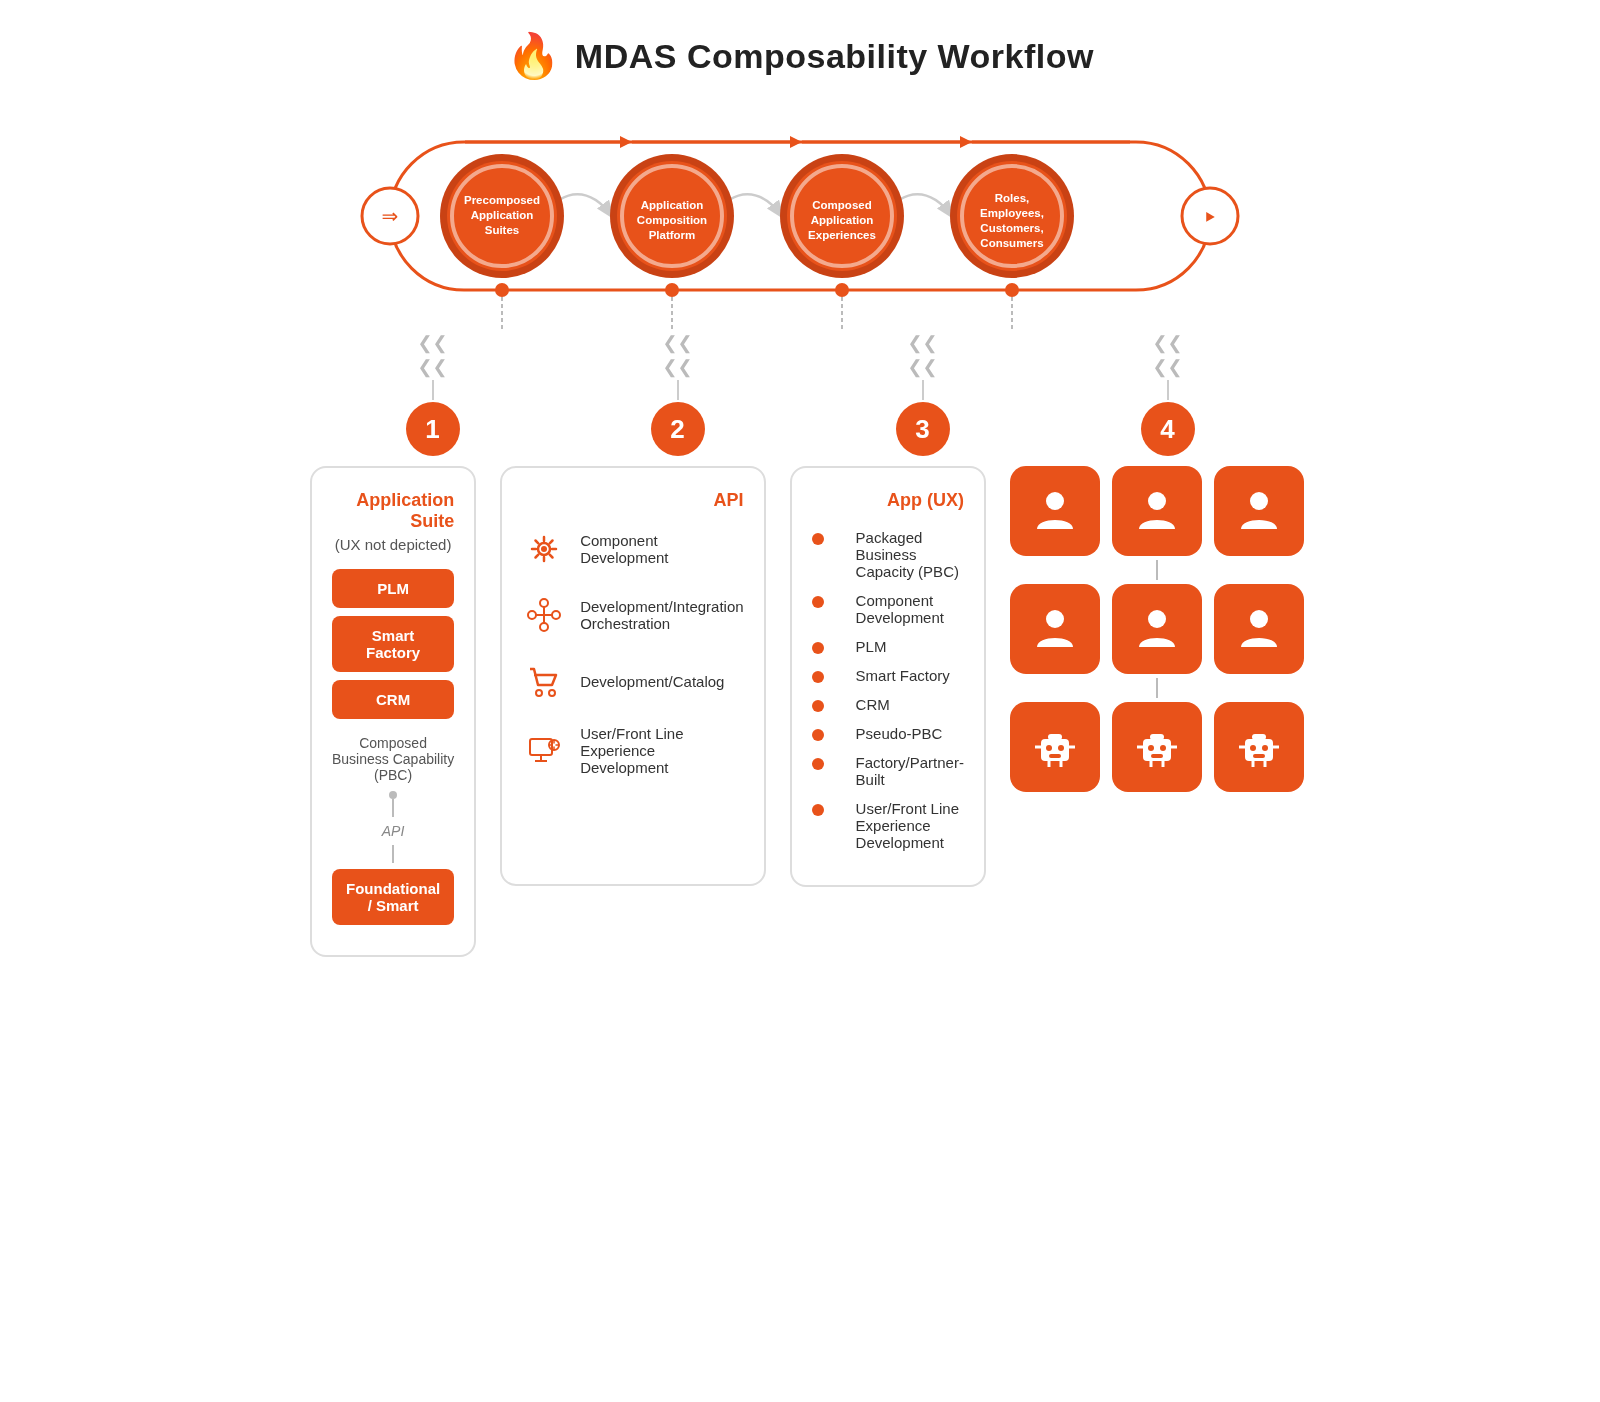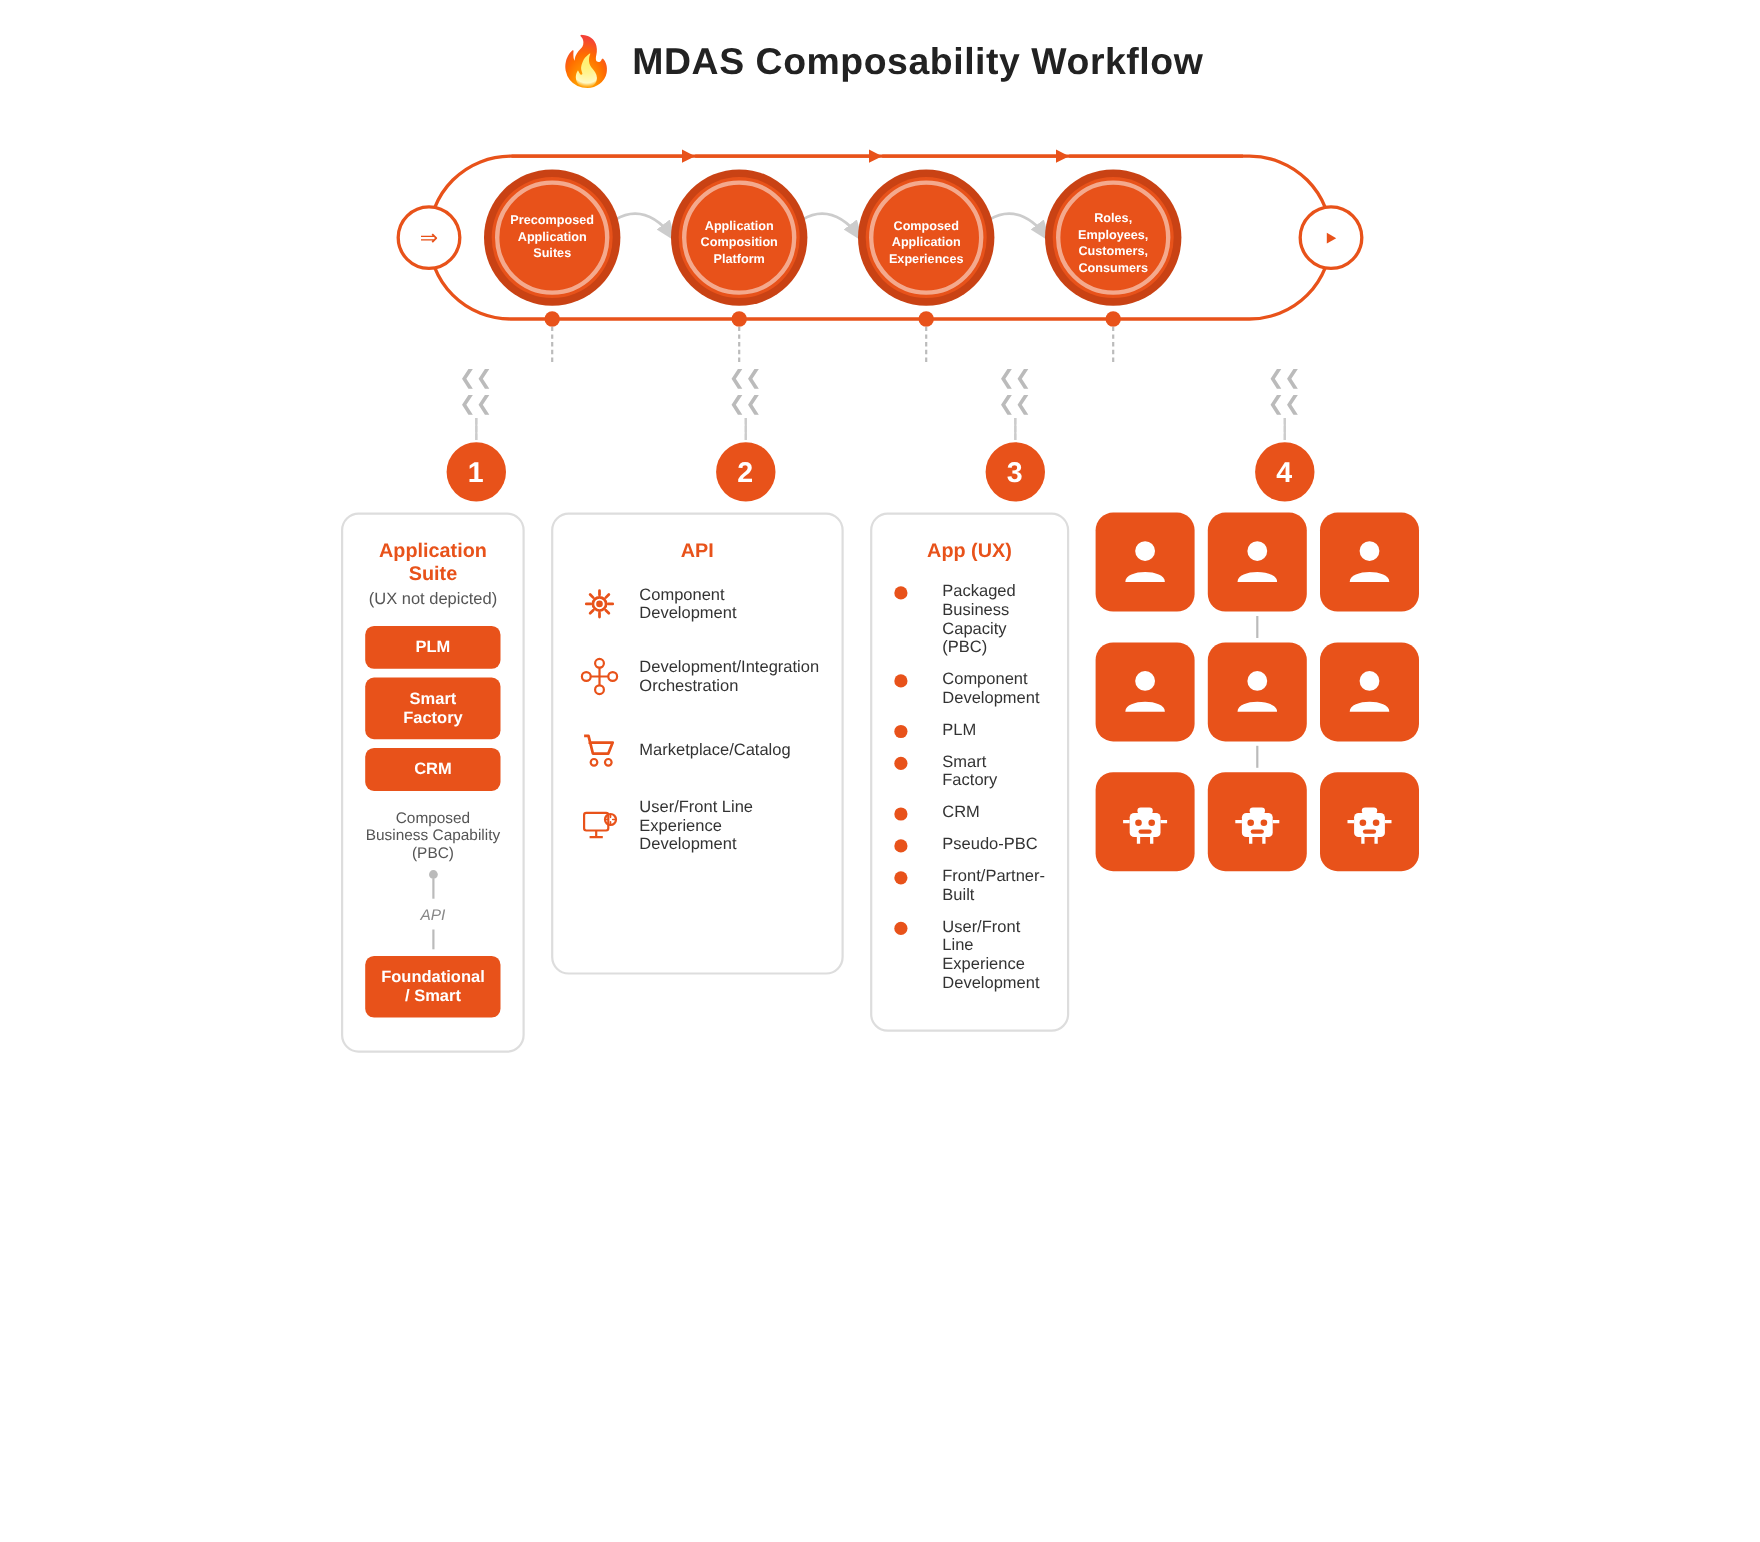--- a/index.html
+++ b/index.html
@@ -48,21 +48,21 @@
       border-radius: 16px;
       padding: 22px 20px;
       background: #fff;
       min-height: 420px;
     }
 
     .panel-title {
       color: #e8521a;
       font-size: 18px;
       font-weight: 700;
-      text-align: center;
+      text-align: right;
       margin-bottom: 4px;
     }
     .panel-subtitle {
       color: #555;
       font-size: 15px;
       text-align: center;
       margin-bottom: 16px;
     }
 
     
@@ -368,21 +368,21 @@
     </div>
 
     <div class="api-item">
       <div class="api-icon">
         <svg width="40" height="40" viewBox="0 0 40 40" fill="none">
           <circle cx="15" cy="32" r="3" stroke="#e8521a" stroke-width="2" fill="none"></circle>
           <circle cx="28" cy="32" r="3" stroke="#e8521a" stroke-width="2" fill="none"></circle>
           <polyline points="6,8 10,8 14,24 28,24 32,14 10,14" stroke="#e8521a" stroke-width="2.5" fill="none" stroke-linejoin="round"></polyline>
         </svg>
       </div>
-      <span class="api-item-label">Marketplace/Catalog</span>
+      <span class="api-item-label">Development/Catalog</span>
     </div>
 
     <div class="api-item">
       <div class="api-icon">
         <svg width="40" height="40" viewBox="0 0 40 40" fill="none">
           <rect x="6" y="8" width="22" height="16" rx="2" stroke="#e8521a" stroke-width="2" fill="none"></rect>
           <line x1="17" y1="24" x2="17" y2="30" stroke="#e8521a" stroke-width="2"></line>
           <line x1="11" y1="30" x2="23" y2="30" stroke="#e8521a" stroke-width="2"></line>
           <circle cx="30" cy="14" r="5" stroke="#e8521a" stroke-width="2" fill="none"></circle>
           <path d="M30 10v2M30 16v2M26 14h2M32 14h2" stroke="#e8521a" stroke-width="1.5" stroke-linecap="round"></path>
@@ -415,21 +415,21 @@
     <div class="ux-item">
       <div class="ux-dot"></div>
       <span class="ux-item-label">CRM</span>
     </div>
     <div class="ux-item">
       <div class="ux-dot"></div>
       <span class="ux-item-label">Pseudo-PBC</span>
     </div>
     <div class="ux-item">
       <div class="ux-dot"></div>
-      <span class="ux-item-label">Front/Partner-Built</span>
+      <span class="ux-item-label">Factory/Partner-Built</span>
     </div>
     <div class="ux-item">
       <div class="ux-dot"></div>
       <span class="ux-item-label">User/Front Line Experience Development</span>
     </div>
   </div>
 
   <div style="flex:1;display:flex;flex-direction:column;align-items:center;padding-top:0;">
 
     <div style="display:flex;gap:12px;margin-bottom:0;">

